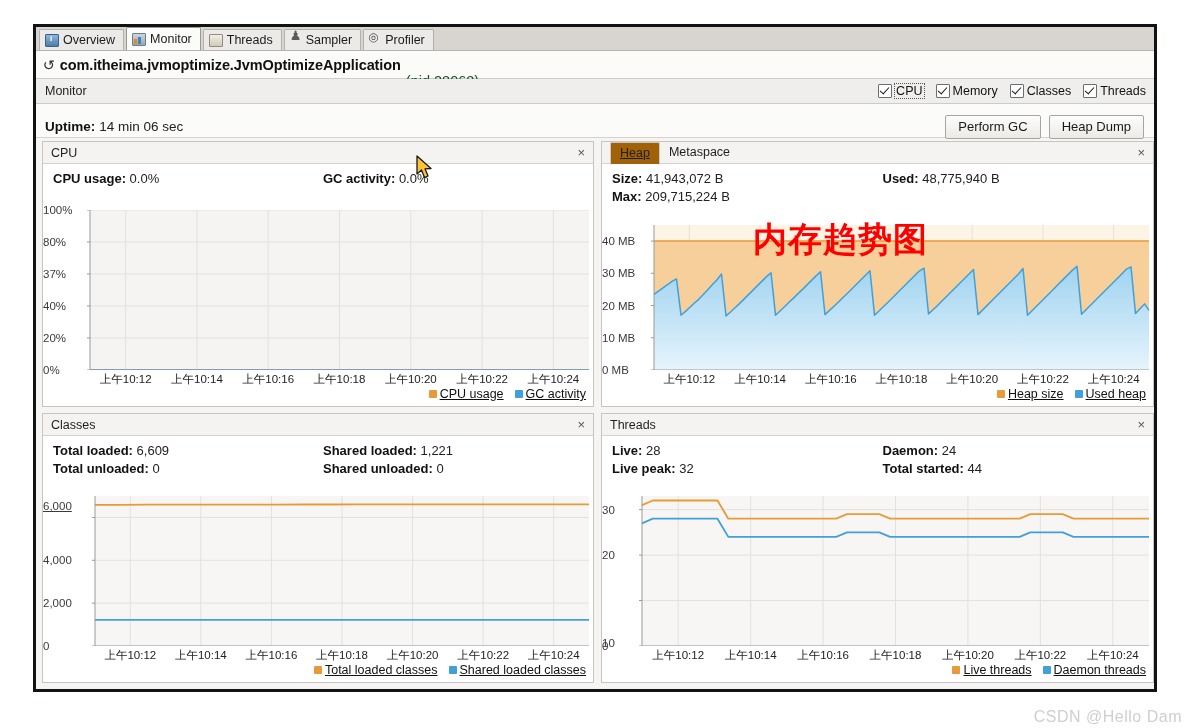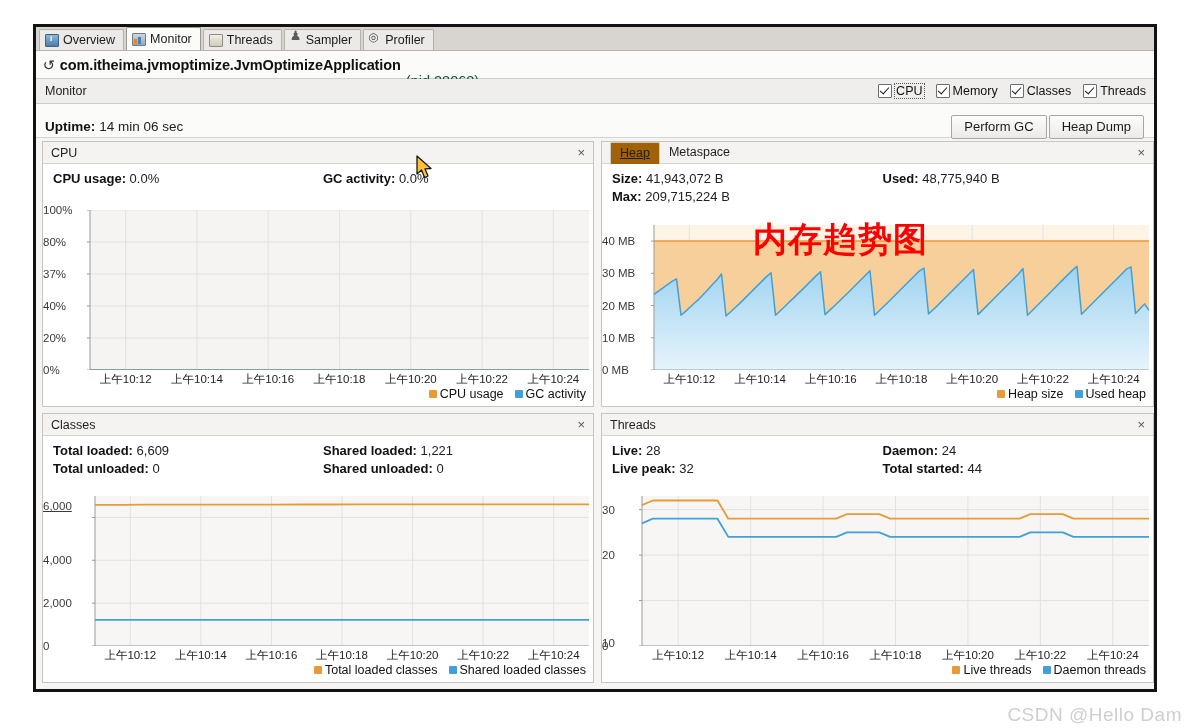--- a/index.html
+++ b/index.html
@@ -150,21 +150,21 @@
     background: #fbfbfa;
     border-bottom: 1px solid #d6d3cf;
     display: flex;
     align-items: center;
     padding: 12px 10px 0 9px;
     box-sizing: border-box;
     font-size: 13.5px;
   }
   .uptime-k { font-weight: bold; color: #111; }
   .uptime-v { color: #222; margin-left: 4px; }
-  .btnrow { margin-left: auto; display: flex; gap: 2px; }
+  .btnrow { margin-left: auto; display: flex; gap: 8px; }
   .btn {
     font-family: "Liberation Sans", sans-serif;
     font-size: 13px;
     color: #1a1a1a;
     background: linear-gradient(#fdfdfd,#eceae7);
     border: 1px solid #a8a5a1;
     border-radius: 2px;
     padding: 3px 12px 4px;
     cursor: pointer;
   }
@@ -256,20 +256,21 @@
     top: 2px;
   }
   .legend {
     display: flex;
     justify-content: flex-end;
     align-items: center;
     gap: 11px;
     padding-right: 7px;
     font-size: 12.5px;
     color: #111;
+    text-decoration: underline;
   }
   .legend-item { display: flex; align-items: center; gap: 3px; }
   .lg-sw { width: 8px; height: 8px; display: inline-block; border-radius:1px;}
 
   
   .cn-overlay {
     position: absolute;
     left: 717px; top: 190px;
     font-size: 34px;
     color: #ff0000;
@@ -281,21 +282,21 @@
   }
   .cursor {
     position: absolute;
     left: 380px; top: 128px;
     width: 18px; height: 26px;
     pointer-events: none;
   }
   .watermark {
     position: absolute;
     right: 8px; bottom: 2px;
-    font-size: 19px;
+    font-size: 16px;
     color: #cfcfcf;
     font-family: "Liberation Sans", sans-serif;
     letter-spacing: 0.5px;
     white-space: nowrap;
   }
 </style>
 </head>
 <body>
 
 <div id="root">

